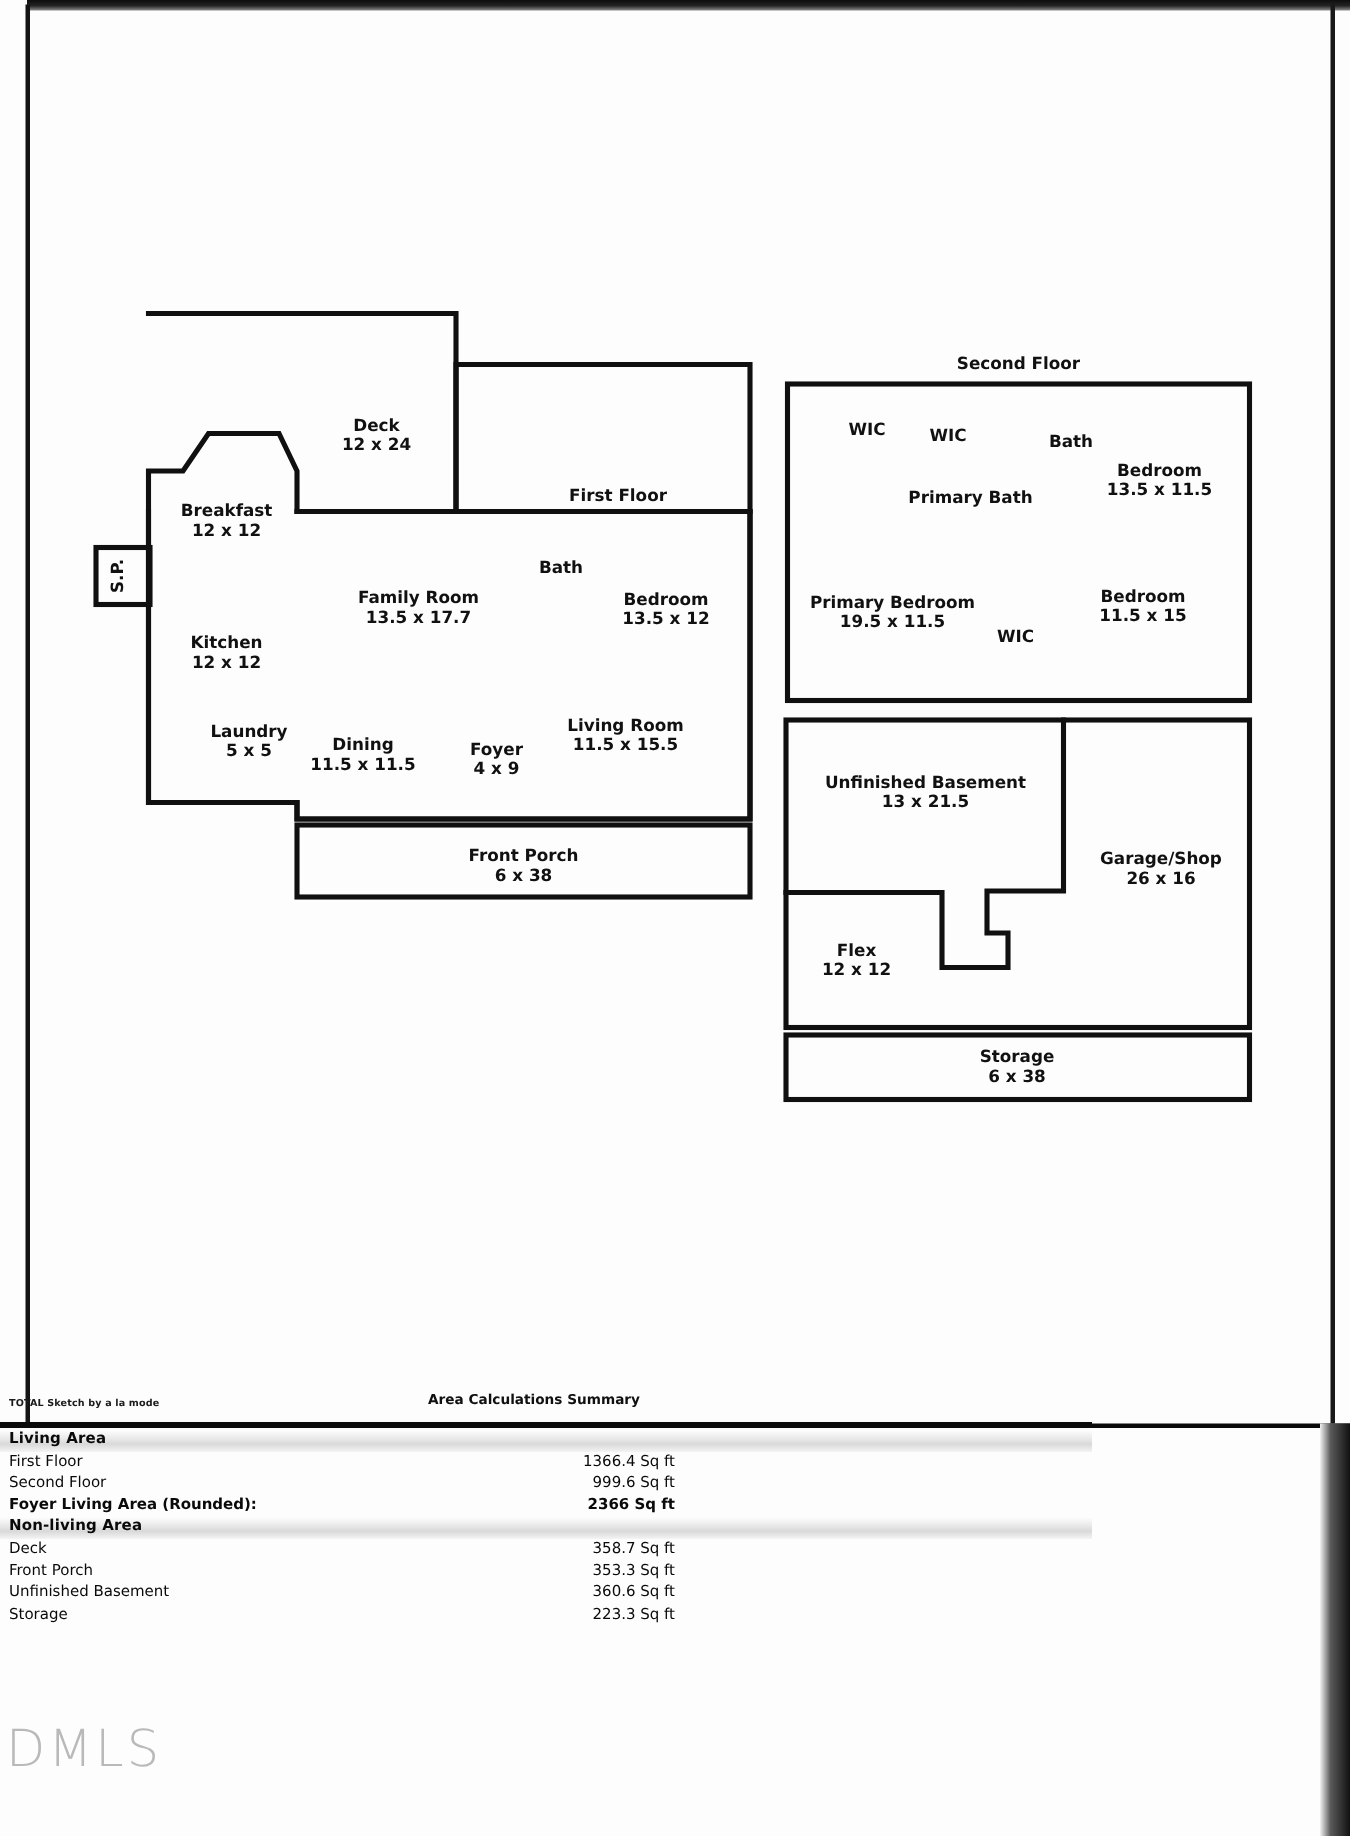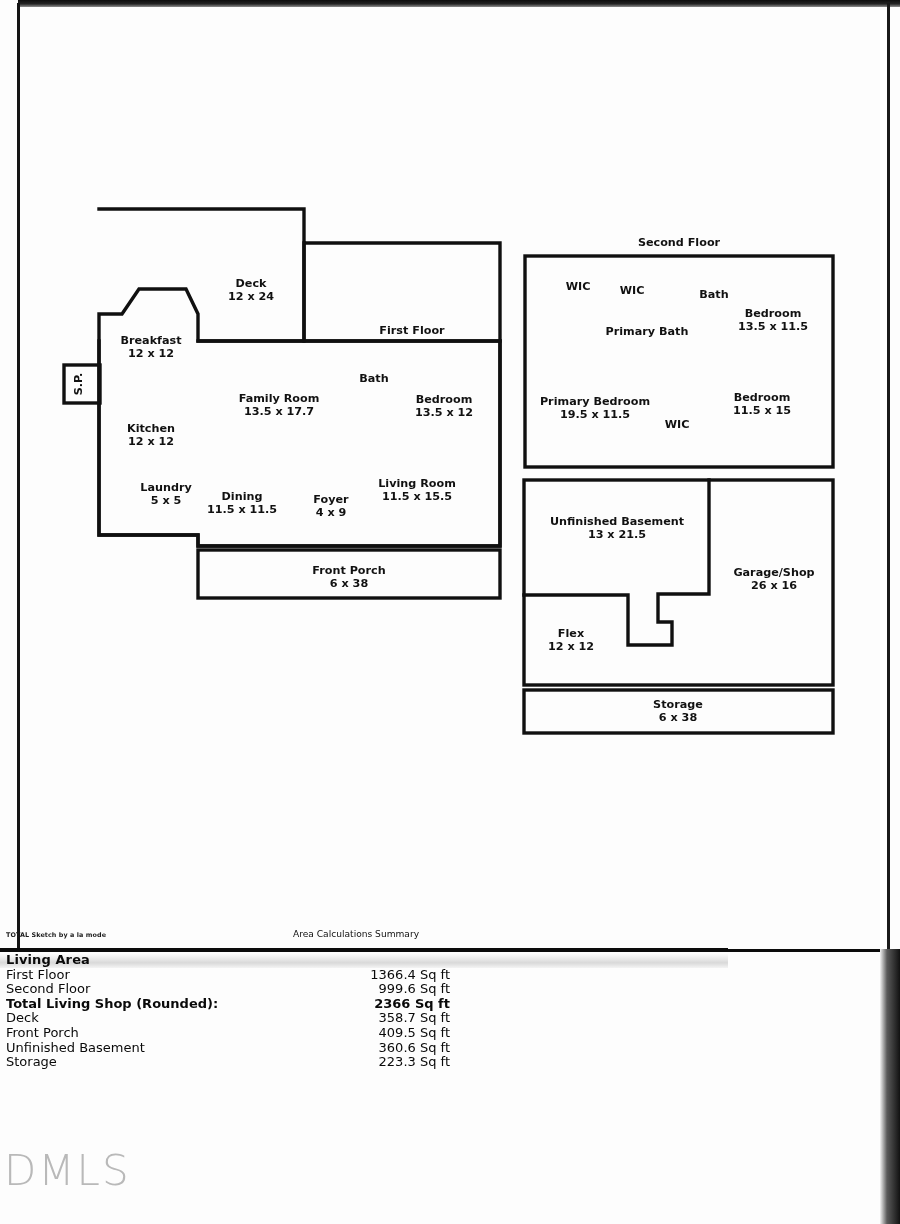--- a/index.html
+++ b/index.html
@@ -88,35 +88,35 @@
     font-size: 6.4px;
     font-weight: bold;
     letter-spacing: .1px;
     color: #1b1b1b;
   }
   .sum-title {
     position: absolute;
     left: 0; right: 0; top: 1px;
     text-align: center;
     font-size: 9.1px;
-    font-weight: normal;
+    font-weight: bold;
     color: #101010;
     padding-right: 16px;
   }
   .sum-rule {
     height: 4px;
     background: #0b0b0b;
     margin: 0;
   }
   .sum-body { padding-top: 1px; }
   .sum-row {
     position: relative;
     height: 14.6px;
     line-height: 14.6px;
-    font-size: 13px;
+    font-size: 10px;
   }
   .sum-row .lbl {
     position: absolute;
     left: 6px; top: 0;
     white-space: nowrap;
   }
   .sum-row .val {
     position: absolute;
     left: 330px;
     width: 120px;
@@ -131,21 +131,21 @@
   .sum-row.section .lbl { letter-spacing: .1px; }
   .sum-row.total { font-weight: bold; }
   .sum-row.plain .lbl { font-weight: normal; }
 
   
   #watermark {
     position: absolute;
     left: 4px;
     top: 1146px;
     font-family: "DejaVu Sans", "Liberation Sans", sans-serif;
-    font-size: 42px;
+    font-size: 34px;
     letter-spacing: 2px;
     color: #b9b9b9;
     font-weight: 300;
     user-select: none;
   }
 </style>
 </head>
 <body>
 
 <div id="page">
@@ -297,34 +297,37 @@
         <span class="lbl">First Floor</span>
         <span class="val">1366.4 Sq ft</span>
       </div>
 
       <div class="sum-row plain">
         <span class="lbl">Second Floor</span>
         <span class="val">999.6 Sq ft</span>
       </div>
 
       <div class="sum-row total">
-        <span class="lbl">Total Living Shop (Rounded):</span>
+        <span class="lbl">Foyer Living Area (Rounded):</span>
         <span class="val">2366 Sq ft</span>
       </div>
 
+      <div class="sum-row section">
+        <span class="lbl">Non-living Area</span>
+      </div>
 
 
       <div class="sum-row plain">
         <span class="lbl">Deck</span>
         <span class="val">358.7 Sq ft</span>
       </div>
 
       <div class="sum-row plain">
         <span class="lbl">Front Porch</span>
-        <span class="val">409.5 Sq ft</span>
+        <span class="val">353.3 Sq ft</span>
       </div>
 
       <div class="sum-row plain">
         <span class="lbl">Unfinished Basement</span>
         <span class="val">360.6 Sq ft</span>
       </div>
 
       <div class="sum-row plain">
         <span class="lbl">Storage</span>
         <span class="val">223.3 Sq ft</span>

